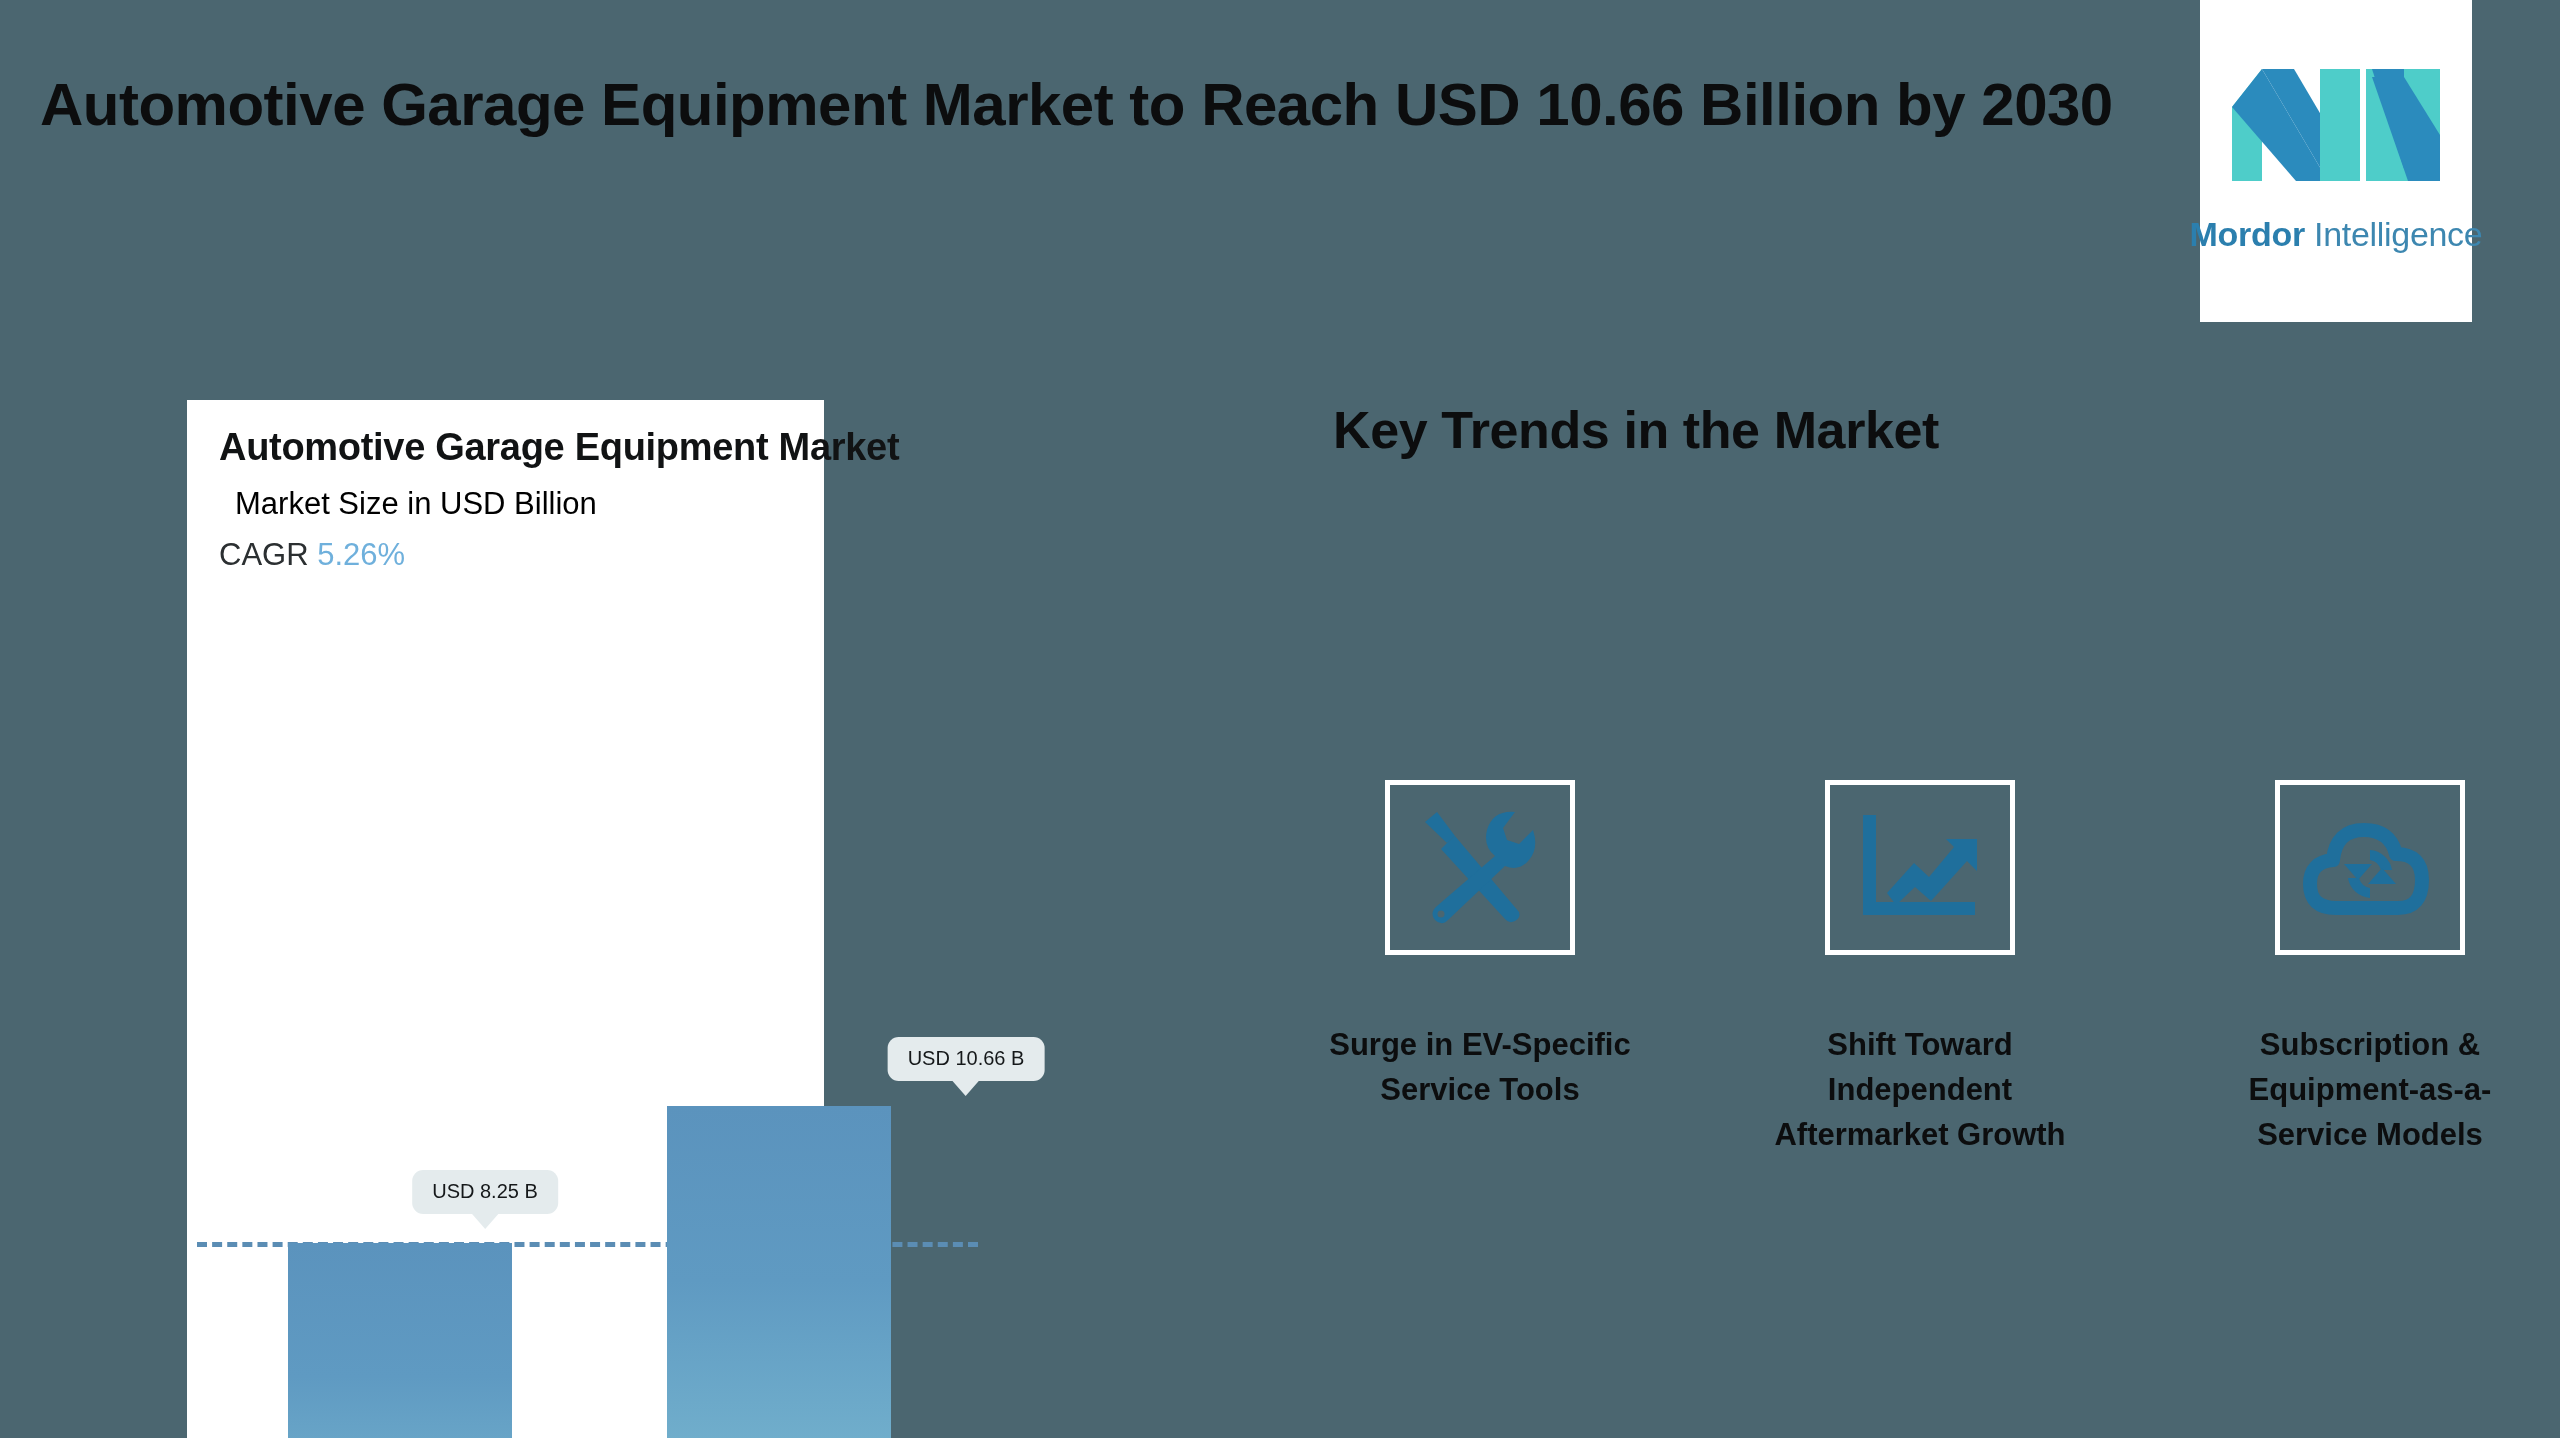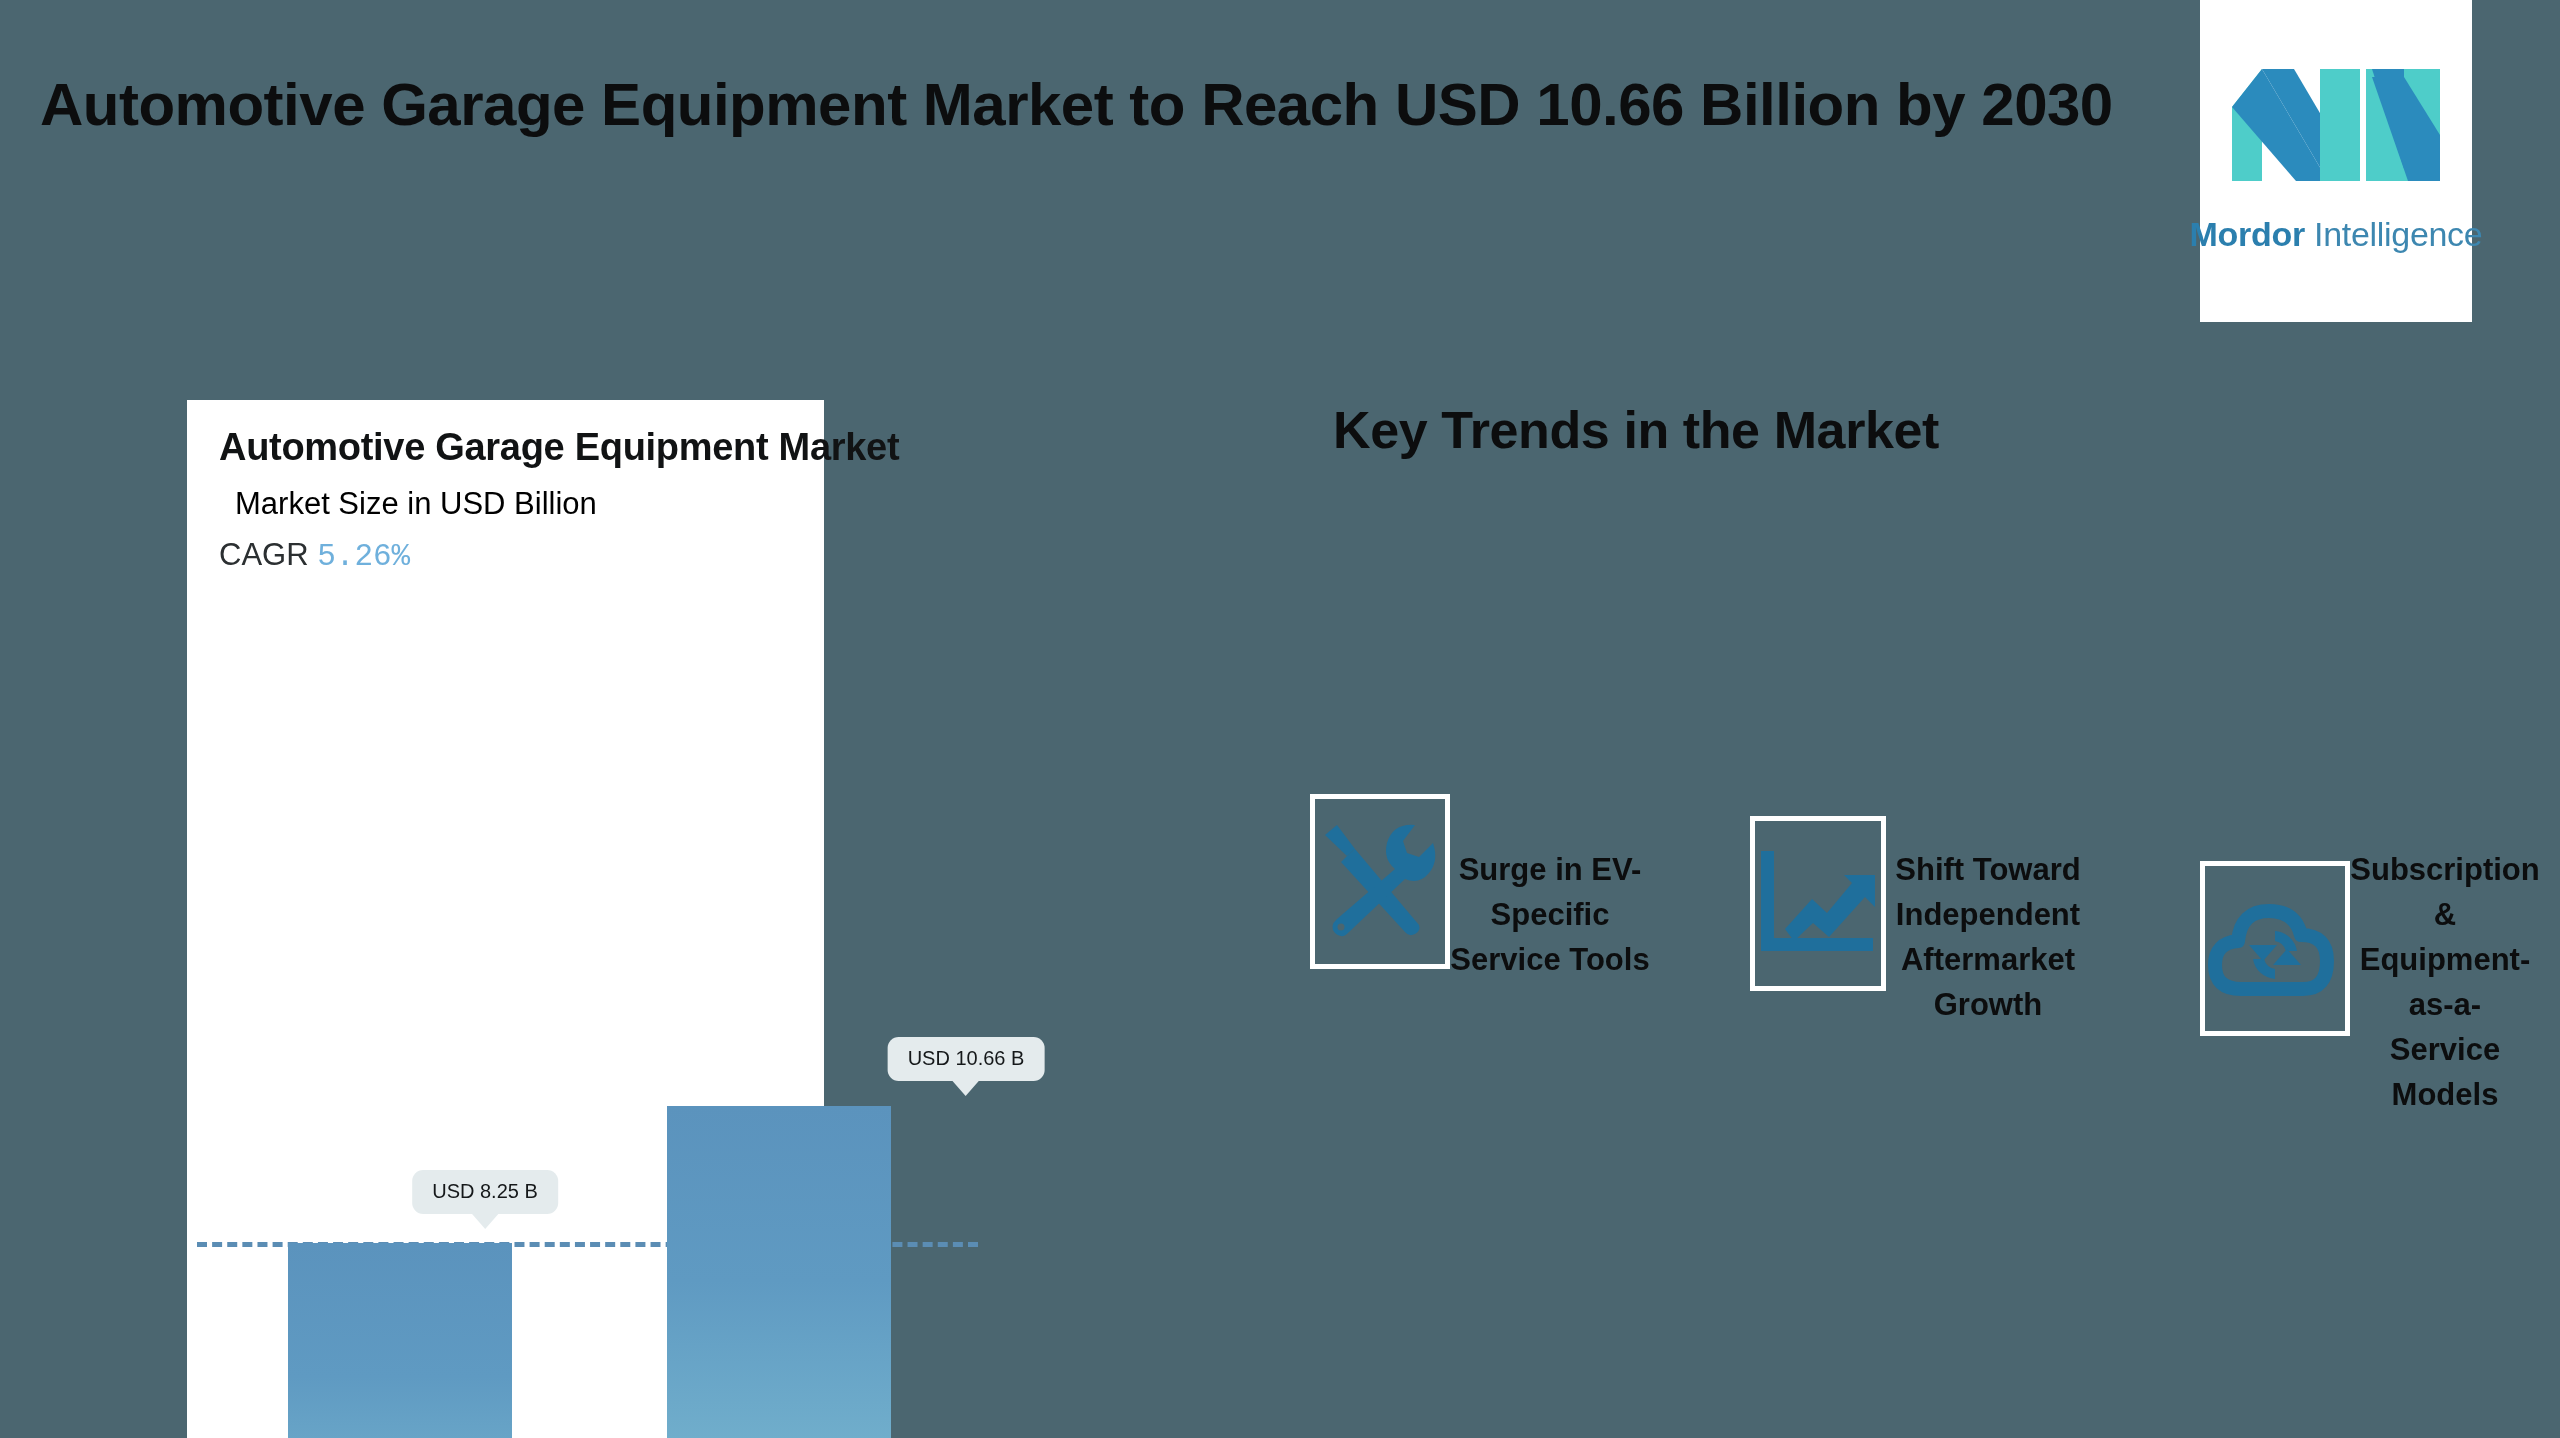--- a/index.html
+++ b/index.html
@@ -78,21 +78,21 @@
     color: #000000;
     white-space: nowrap;
   }
   .chart-cagr {
     position: absolute;
     left: 32px; top: 137px;
     font-size: 31px;
     color: #2b2f31;
     white-space: nowrap;
   }
-  .chart-cagr .val { color: #6fb0dc; font-family: Liberation Mono, monospace; }
+  .chart-cagr .val { color: #6fb0dc; }
 
   
   .plot { position: absolute; left: 0; top: 0; width: 801px; height: 1038px; }
 
   .dashline {
     position: absolute;
     left: 10px;
     top: 842px;
     width: 781px;
     height: 0;
@@ -141,21 +141,21 @@
     color: #0c0d0e;
     letter-spacing: -0.4px;
     white-space: nowrap;
   }
 
   .trend-col {
     position: absolute;
     top: 780px;
     width: 340px;
     display: flex;
-    flex-direction: row;
+    flex-direction: column;
     align-items: center;
   }
   .trend-col.c1 { left: 1310px; }
   .trend-col.c2 { left: 1750px; }
   .trend-col.c3 { left: 2200px; }
 
   .icon-frame {
     width: 190px;
     height: 175px;
     border: 5px solid #ffffff;

